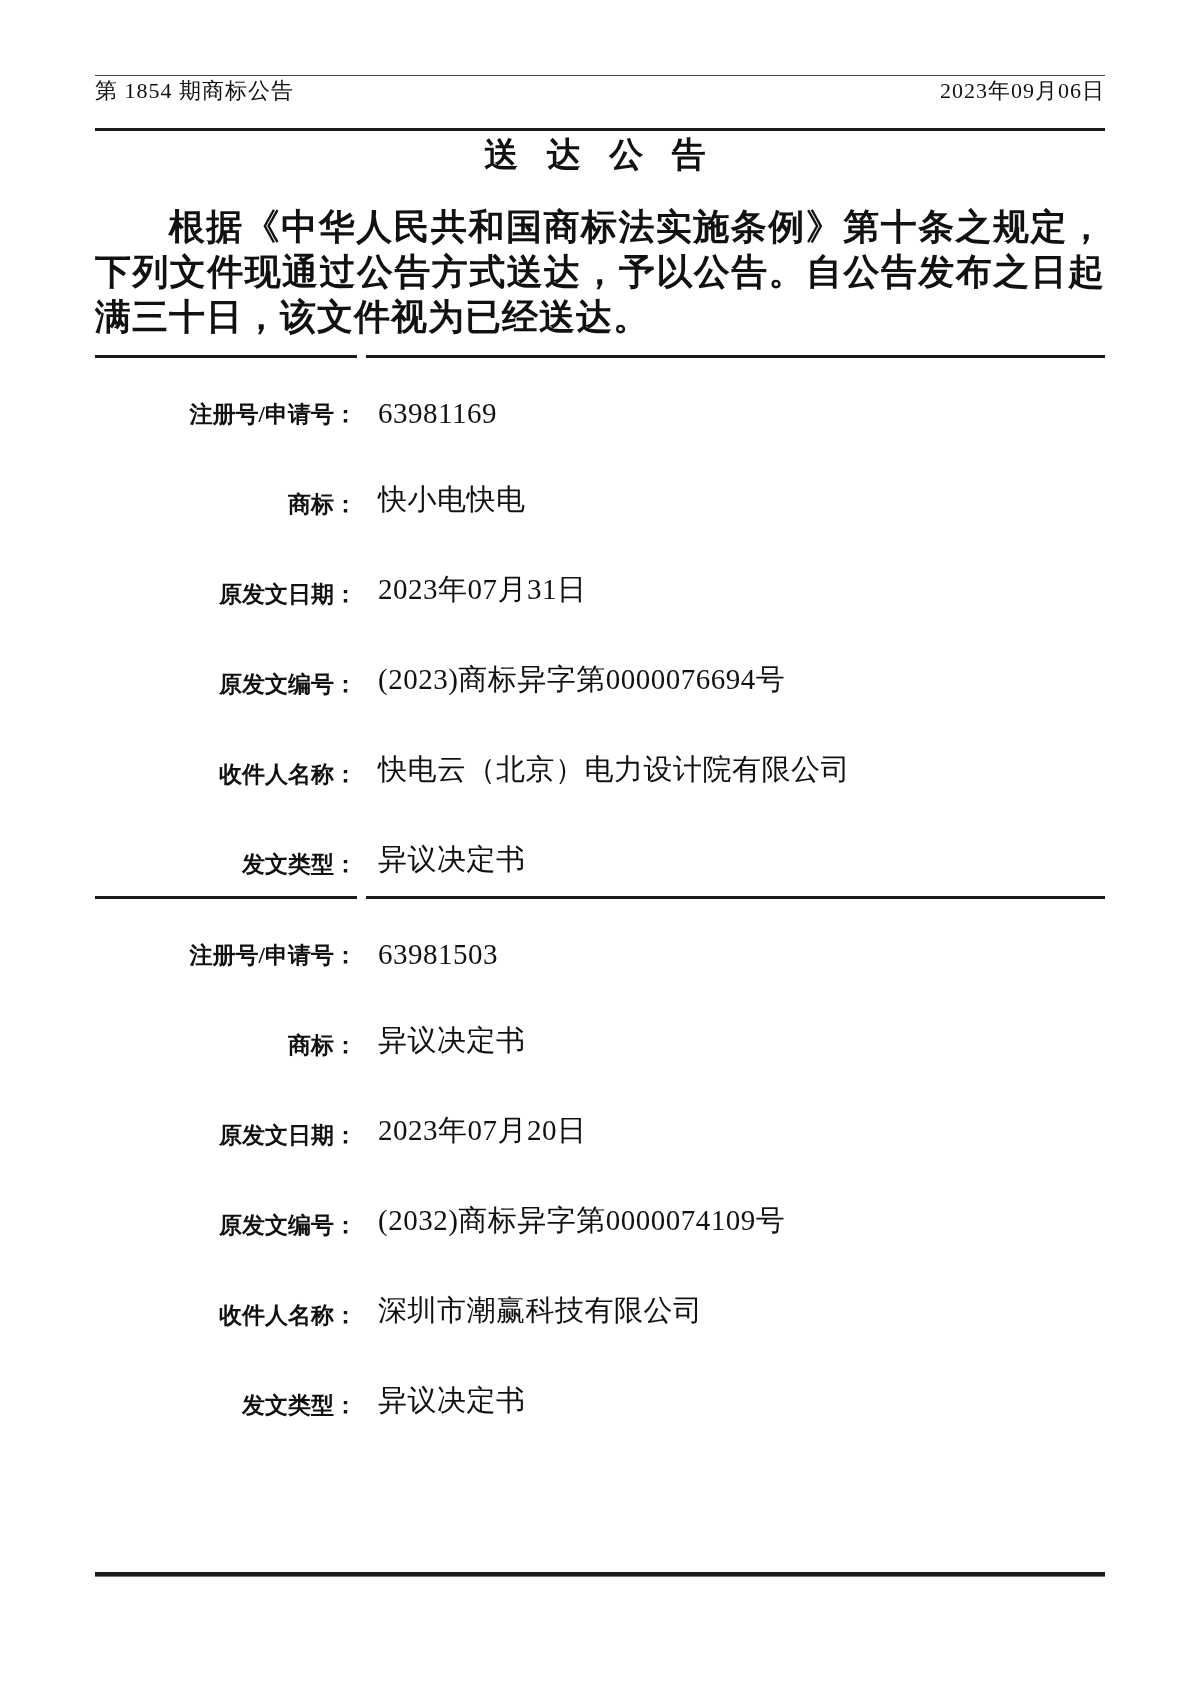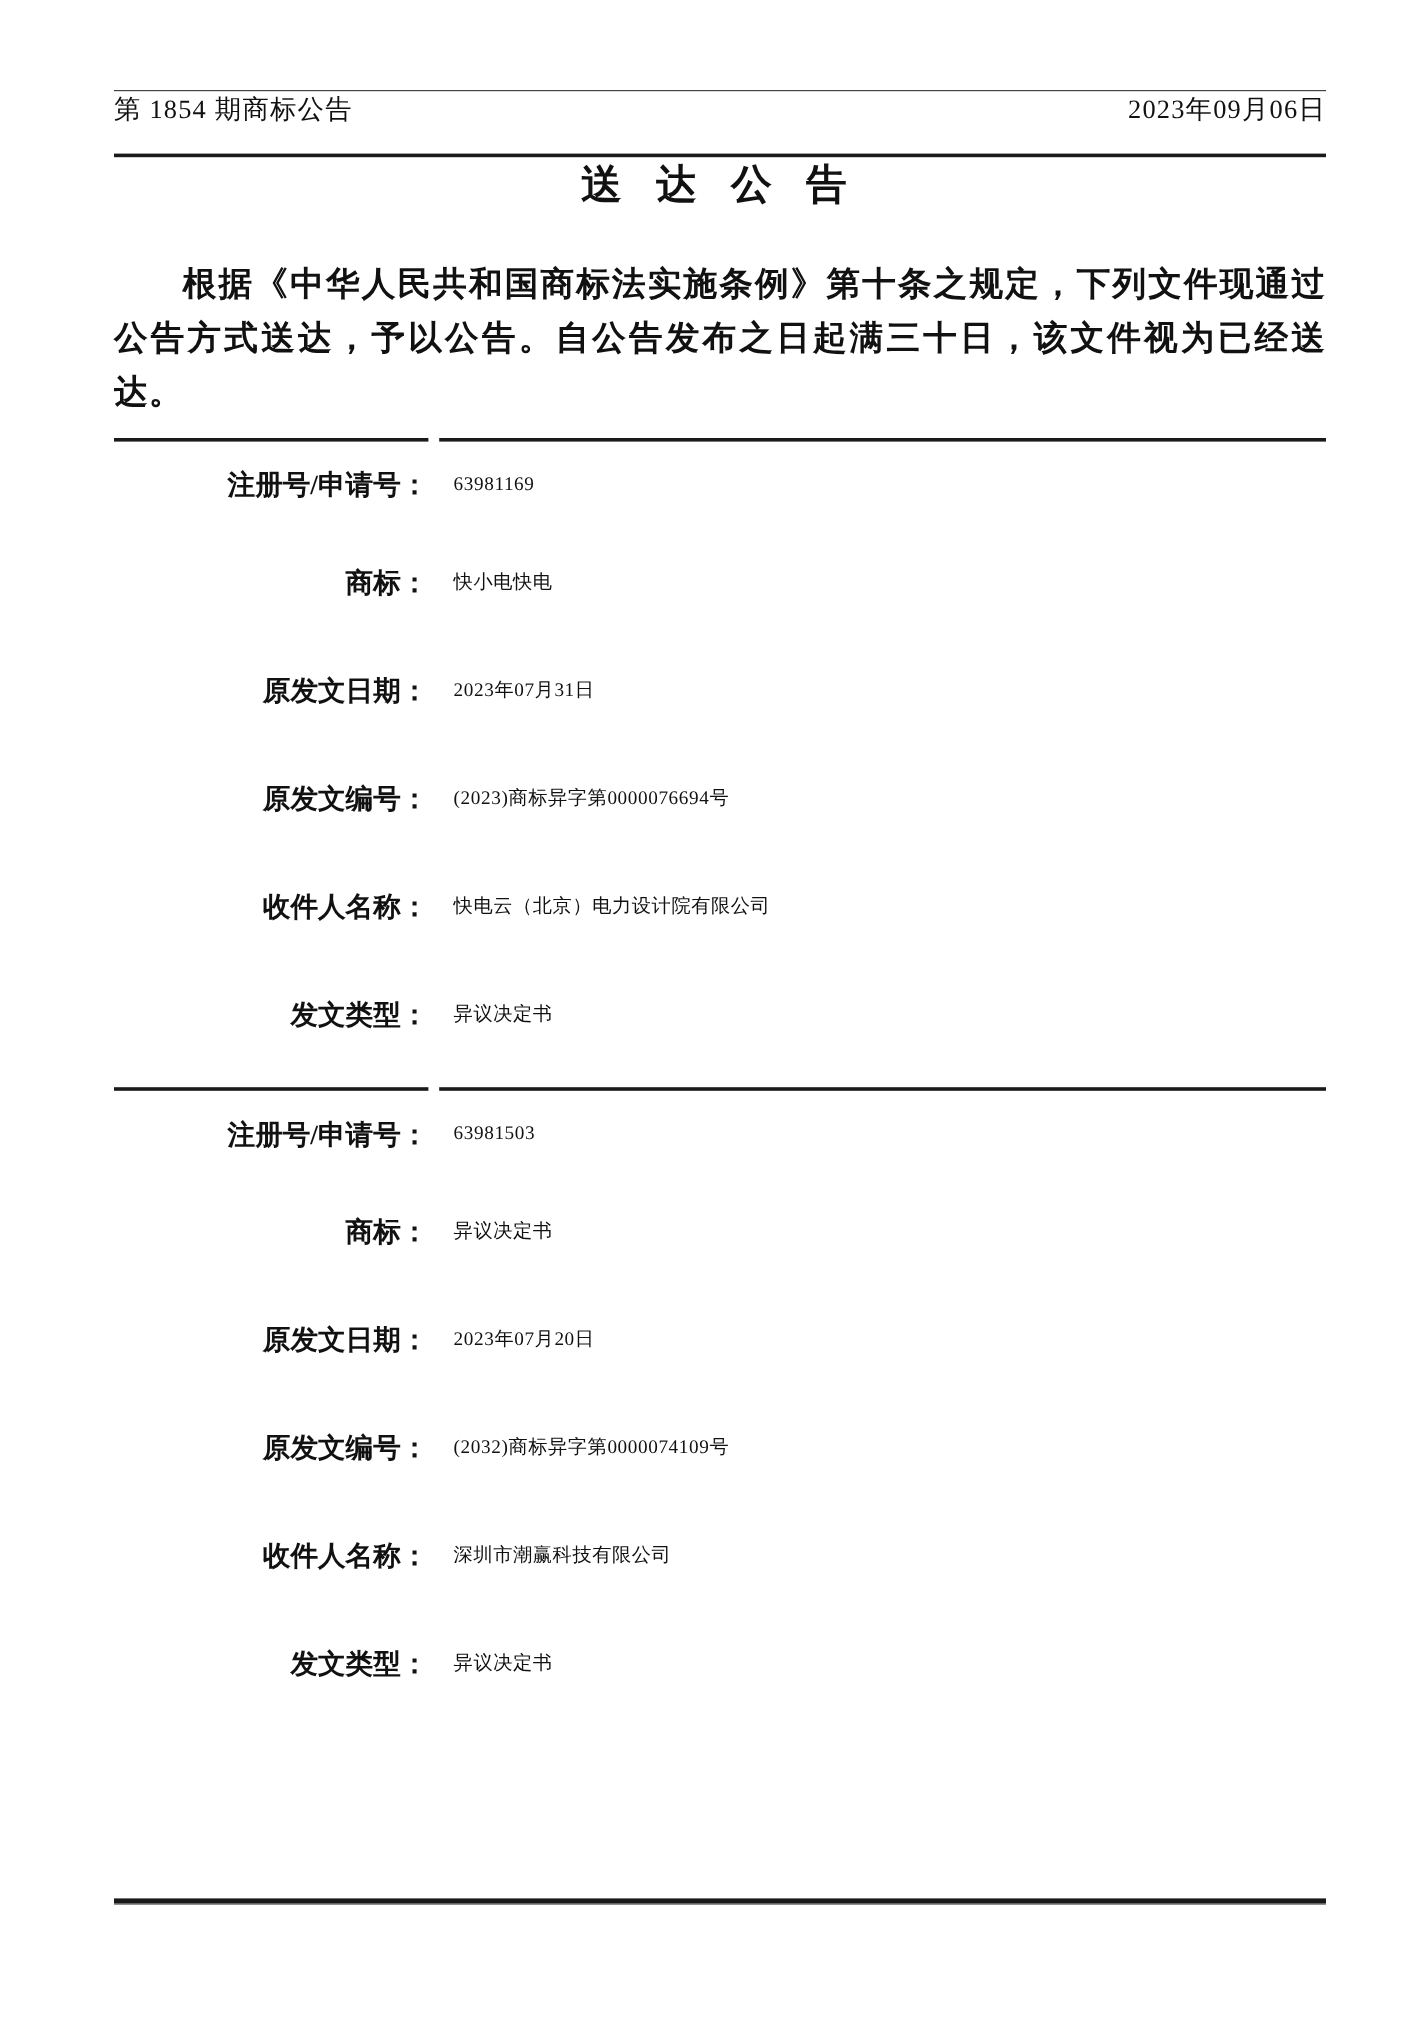--- a/index.html
+++ b/index.html
@@ -35,22 +35,22 @@
     background: #1a1a1a;
   }
   .doc-title {
     font-size: 34px;
     line-height: 48px;
     font-weight: bold;
     text-align: center;
     letter-spacing: 10px;
   }
   .intro {
-    margin-top: 36px;
-    font-size: 28px;
+    margin-top: 26px;
+    font-size: 36px;
     line-height: 45px;
     font-weight: bold;
     text-align: justify;
     text-indent: 2.05em;
     letter-spacing: 1px;
   }
   .record-rule {
     display: flex;
     margin-top: 15px;
   }
@@ -68,36 +68,36 @@
     flex: 1;
     height: 3px;
     background: #1a1a1a;
   }
   .record-2 {
     margin-top: 16px;
   }
   .field-row {
     display: flex;
     height: 90px;
-    align-items: center;
+    align-items: flex-end;
   }
   .field-row.first {
     height: 72px;
   }
   .field-label {
     width: 262px;
     text-align: right;
     font-weight: bold;
     font-size: 23px;
     flex-shrink: 0;
     padding-right: 8px;
   }
   .field-value {
     padding-left: 13px;
-    font-size: 16px;
+    font-size: 29px;
     letter-spacing: 0.5px;
   }
   .rule-bottom {
     margin-top: 151px;
     height: 4px;
     background: #1a1a1a;
     border-bottom: 1px solid #777777;
   }
 </style>
 </head>

